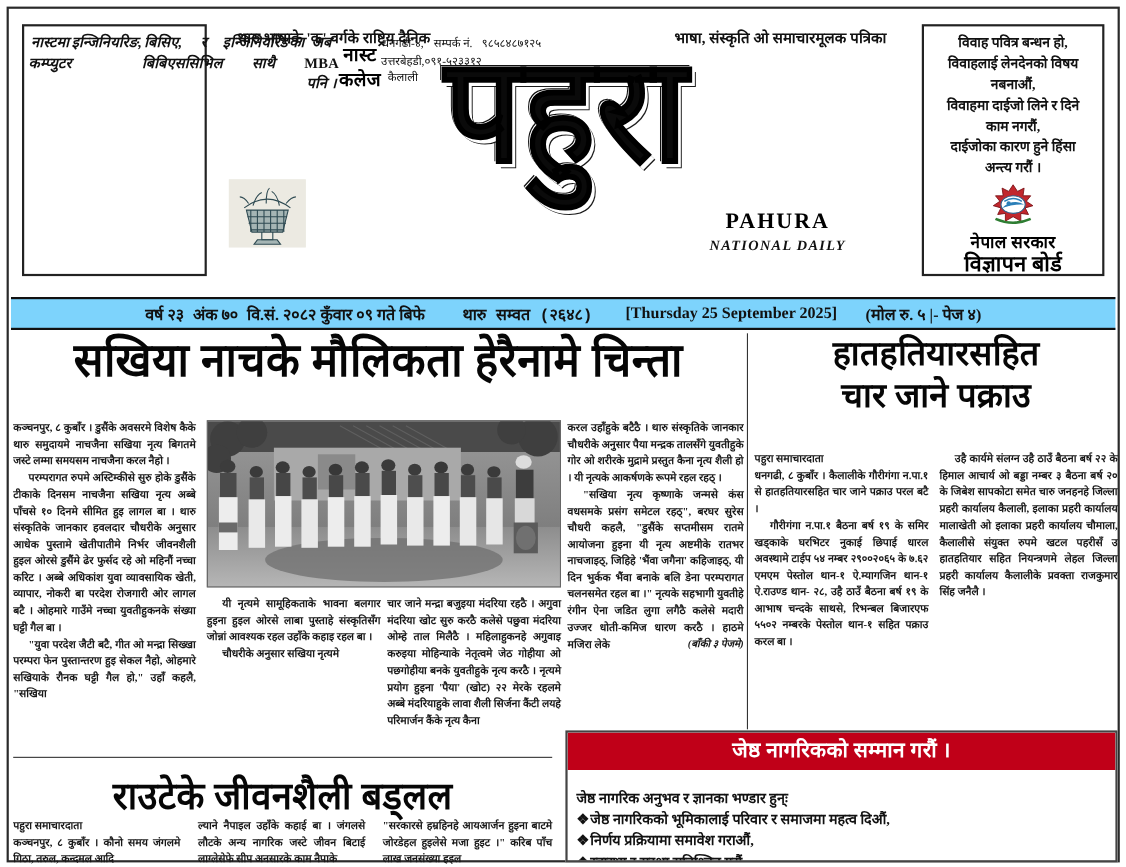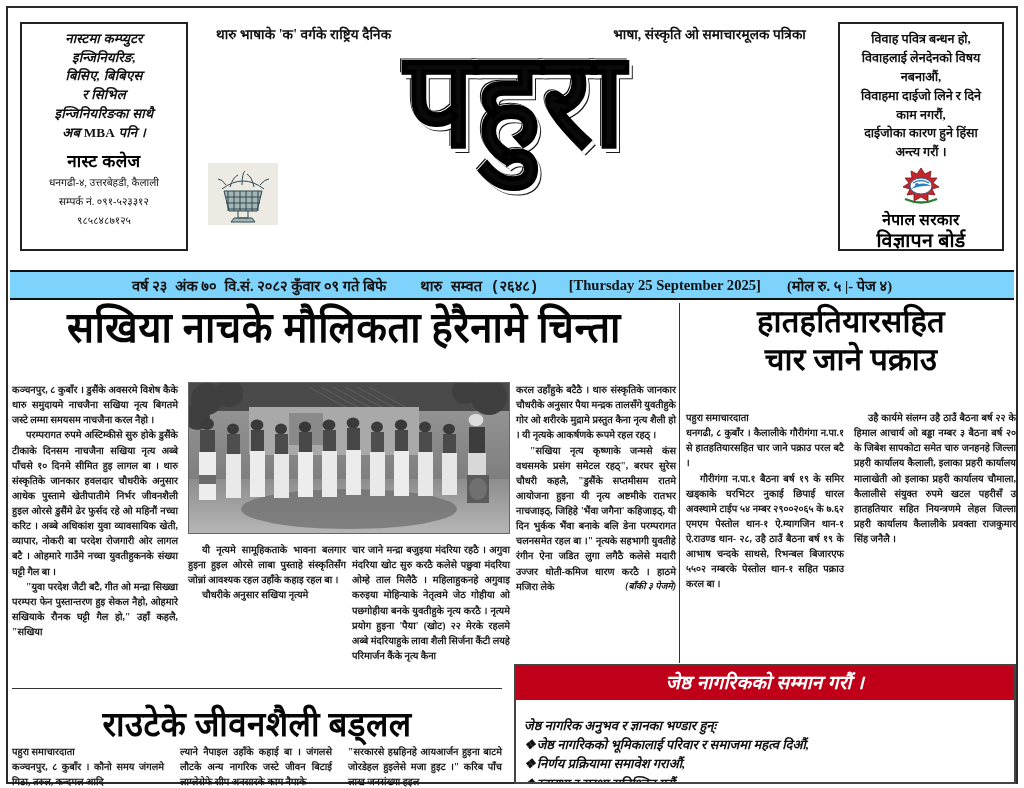--- a/index.html
+++ b/index.html
@@ -34,21 +34,21 @@
 
   
   .ad-left {
     width: 168px;
     margin: 12px 0 14px 10px;
     border: 2px solid #222;
     padding: 6px 4px 4px;
     text-align: center;
     background: #fff;
     display: flex;
-    flex-direction: column;
+    flex-direction: row;
     justify-content: flex-start;
   }
   .ad-left .l {
     font-style: italic;
     font-weight: bold;
     font-size: 13.2px;
     line-height: 1.42;
     color: #111;
     letter-spacing: .2px;
   }
@@ -313,21 +313,20 @@
 
   
   .senior-box {
     position: absolute;
     left: 514px; top: 664px;
     width: 502px;
     height: 120px;
     border: 2px solid #444;
     background: #fff;
     overflow: hidden;
-    font-style: italic;
   }
   .senior-head {
     background: #c00018;
     color: #ffffff;
     text-align: center;
     font-size: 19px;
     font-weight: bold;
     height: 34px;
     line-height: 34px;
     letter-spacing: .3px;
@@ -389,20 +388,24 @@
               <path d="M20 28 v20 M26 28 v20 M32 28 v20 M38 28 v20 M44 28 v20 M50 28 v20"></path>
               <path d="M17 34 h36 M18 40 h34 M20 46 h30"></path>
               <path d="M30 48 v7 h10 v-7"></path>
               <path d="M26 55 h18 l3 4 h-24 z" fill="#5d7f86" fill-opacity=".5"></path>
               <path d="M22 24 q3 -10 8 -12 M34 22 q0 -12 3 -14 M46 24 q-2 -10 -7 -13"></path>
               <path d="M18 22 q-4 -6 -8 -6 M52 22 q5 -6 9 -6"></path>
             </g>
           </svg>
         </div>
 
+        <div class="romanize">
+          <div class="r1">PAHURA</div>
+          <div class="r2">NATIONAL DAILY</div>
+        </div>
       </div>
     </div>
 
     <div class="ad-right">
       <div class="l">विवाह पवित्र बन्धन हो,</div>
       <div class="l">विवाहलाई लेनदेनको विषय</div>
       <div class="l">नबनाऔं,</div>
       <div class="l">विवाहमा दाईजो लिने र दिने</div>
       <div class="l">काम नगरौं,</div>
       <div class="l">दाईजोका कारण हुने हिंसा</div>

